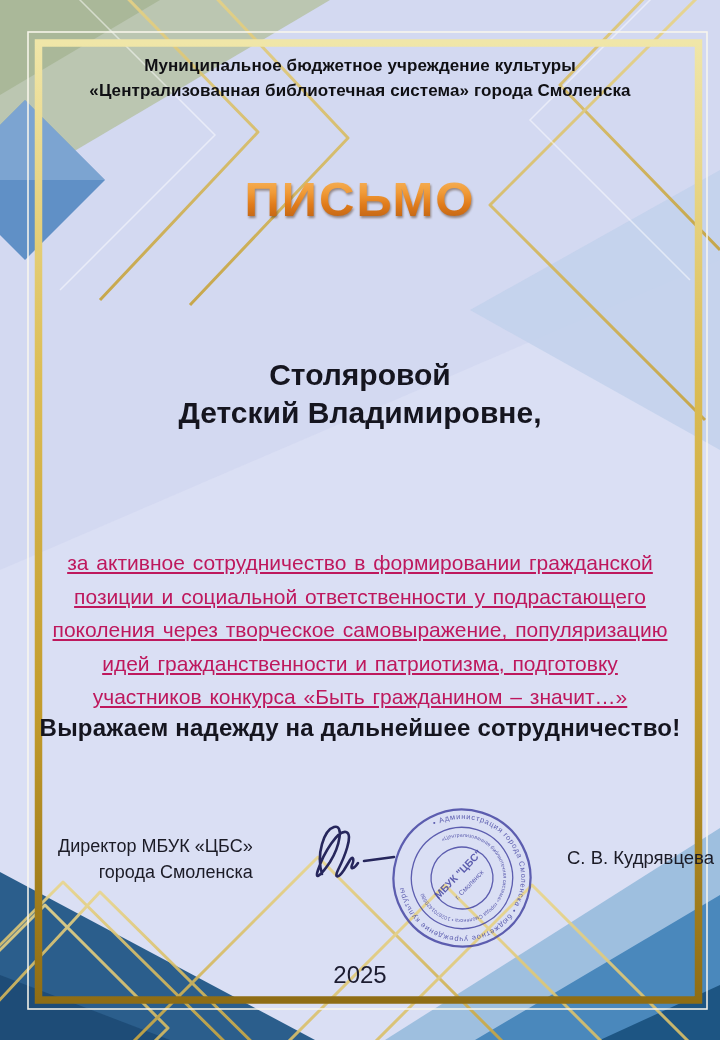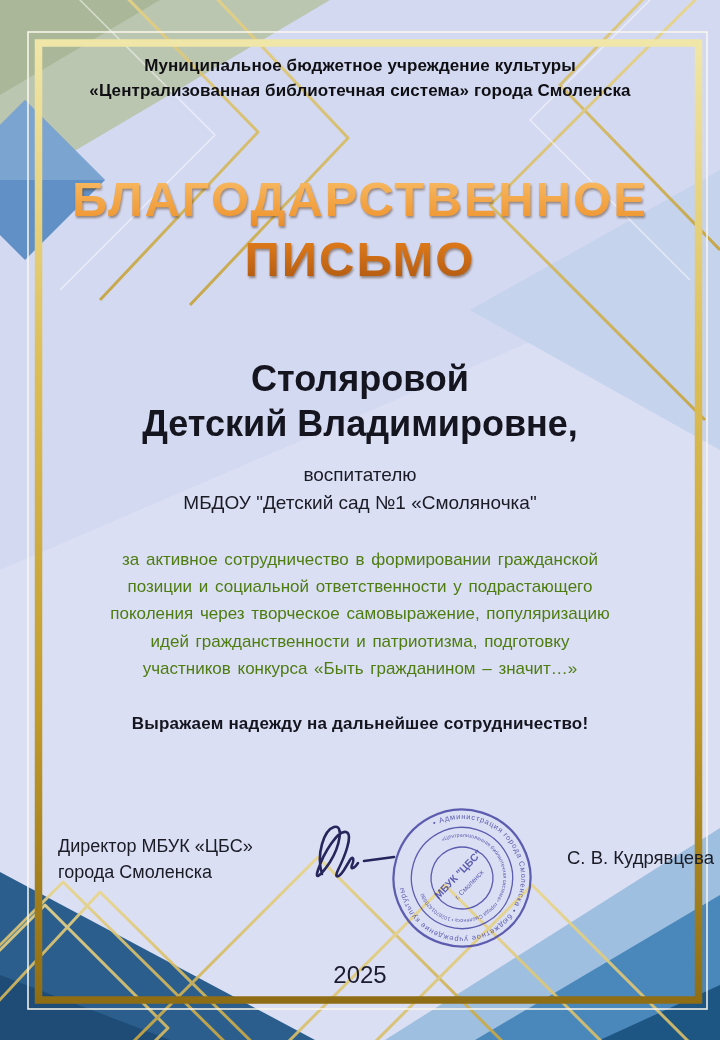--- a/index.html
+++ b/index.html
@@ -14,35 +14,35 @@
     top:54px;font-size:17px;font-weight:bold;color:#101014;
     line-height:1.45;white-space:pre-line;letter-spacing:.1px;
   }
   .title{
     top:170px;font-size:49px;font-weight:bold;letter-spacing:2px;line-height:1.22;
     background:linear-gradient(180deg,#f9c06c 0%,#f09a37 38%,#e07b1a 58%,#a85310 100%);
     -webkit-background-clip:text;background-clip:text;color:transparent;
     filter:drop-shadow(1px 2px 1px rgba(70,35,5,.45));
   }
   .name{
-    top:356px;font-size:36px;font-weight:bold;color:#15151f;line-height:1.26;
+    top:356px;font-size:30px;font-weight:bold;color:#15151f;line-height:1.26;
   }
   .role{
     top:461px;font-size:19px;color:#1b1b26;line-height:1.45;white-space:pre-line;
   }
   .body-text{
-    top:546px;font-size:17px;color:#4d7c0f;line-height:1.6;
-    white-space:pre-line;word-spacing:2px;
+    top:546px;font-size:21px;color:#be185d;line-height:1.6;
+    white-space:pre-line;word-spacing:2px;text-decoration:underline;
   }
   .closing{
-    top:714px;font-size:17px;font-weight:bold;color:#15151f;letter-spacing:.2px;
+    top:714px;font-size:24px;font-weight:bold;color:#15151f;letter-spacing:.2px;
   }
   .signer-title{
     position:absolute;left:58px;top:833px;font-size:18px;color:#1b1b26;
-    line-height:1.45;white-space:pre-line;text-align:left;
+    line-height:1.45;white-space:pre-line;text-align:right;
   }
   .signer-name{
     position:absolute;left:567px;top:847px;font-size:18.5px;color:#1b1b26;
   }
   .year{top:961px;font-size:24px;color:#1c1c30;}
   .signature{position:absolute;left:292px;top:810px;}
   .stamp{position:absolute;left:387px;top:803px;}
 </style>
 </head>
 <body>
@@ -107,31 +107,28 @@
     </g>
 
     <rect x="28" y="32" width="679" height="977" fill="none" stroke="#faf7ec" stroke-width="1.6" opacity="0.95"></rect>
     <rect x="38.5" y="43" width="660" height="957" fill="none" stroke="url(#goldV)" stroke-width="7.5"></rect>
   </svg>
 
   <div class="txt org">Муниципальное бюджетное учреждение культуры
 «Централизованная библиотечная система» города Смоленска</div>
 
   <div class="txt title">
-    <div>БЛАГОДАРСТВЕННОЕ</div>
     <div>ПИСЬМО</div>
   </div>
 
   <div class="txt name">
     <div>Столяровой</div>
     <div>Детский Владимировне,</div>
   </div>
 
-  <div class="txt role">воспитателю
-МБДОУ "Детский сад №1 «Смоляночка"</div>
 
   <div class="txt body-text">за активное сотрудничество в формировании гражданской
 позиции и социальной ответственности у подрастающего
 поколения через творческое самовыражение, популяризацию
 идей гражданственности и патриотизма, подготовку
 участников конкурса «Быть гражданином – значит…»</div>
 
   <div class="txt closing">Выражаем надежду на дальнейшее сотрудничество!</div>
 
   <div class="signer-title">Директор МБУК «ЦБС»

